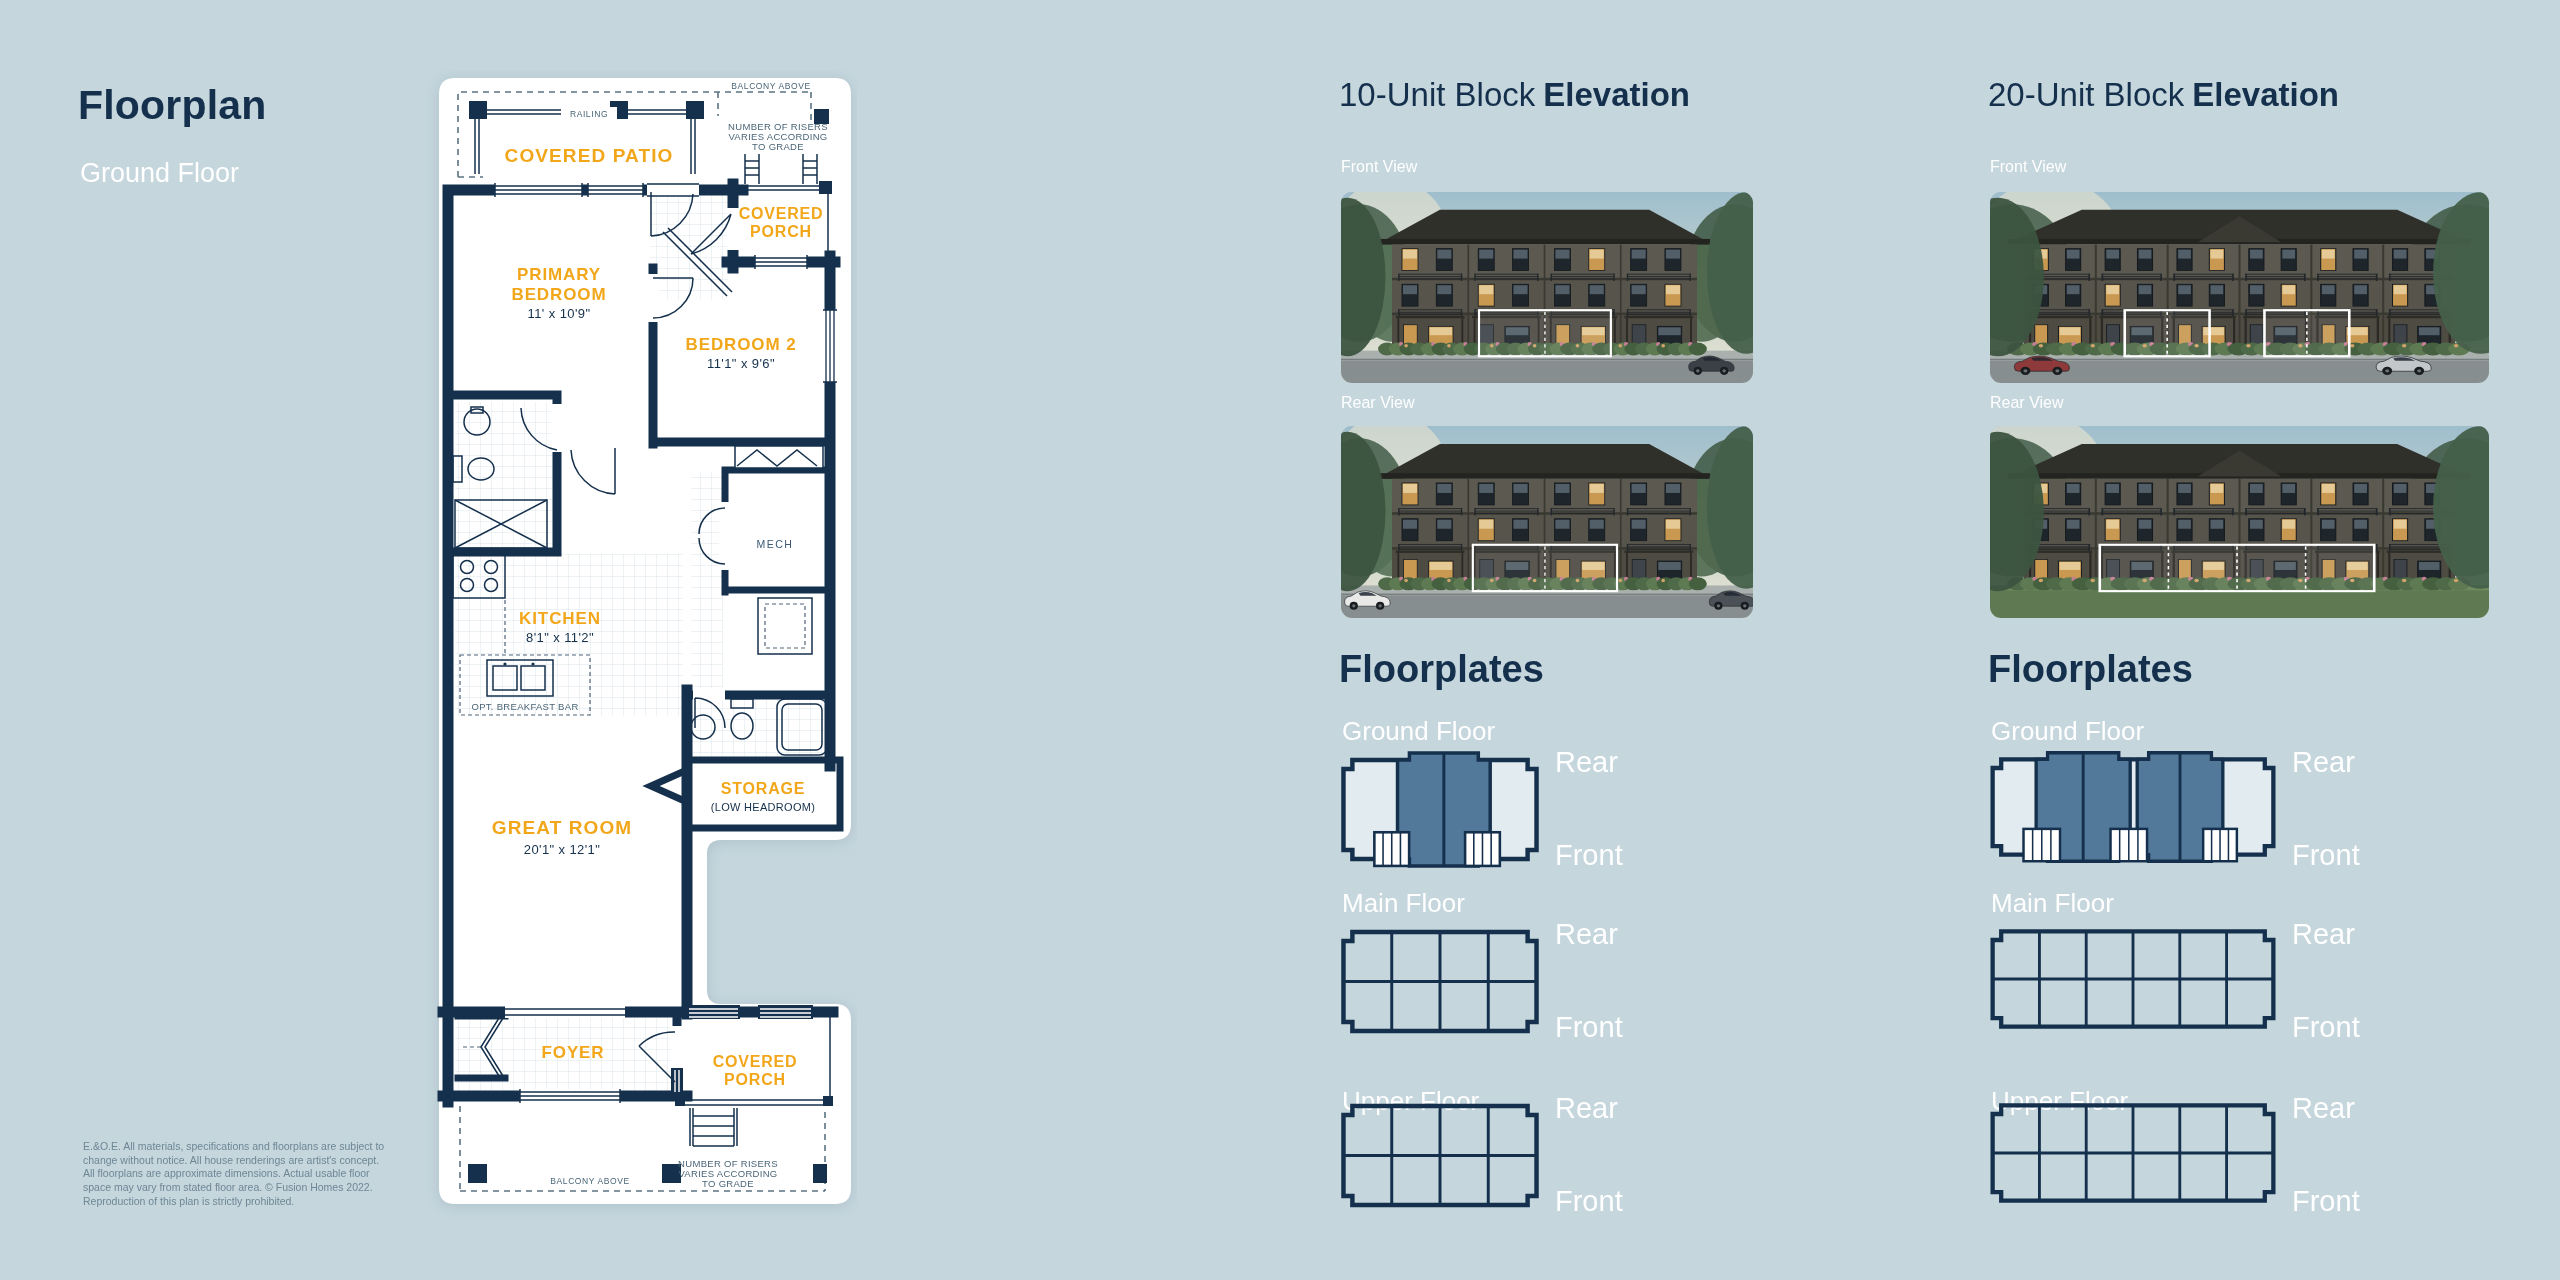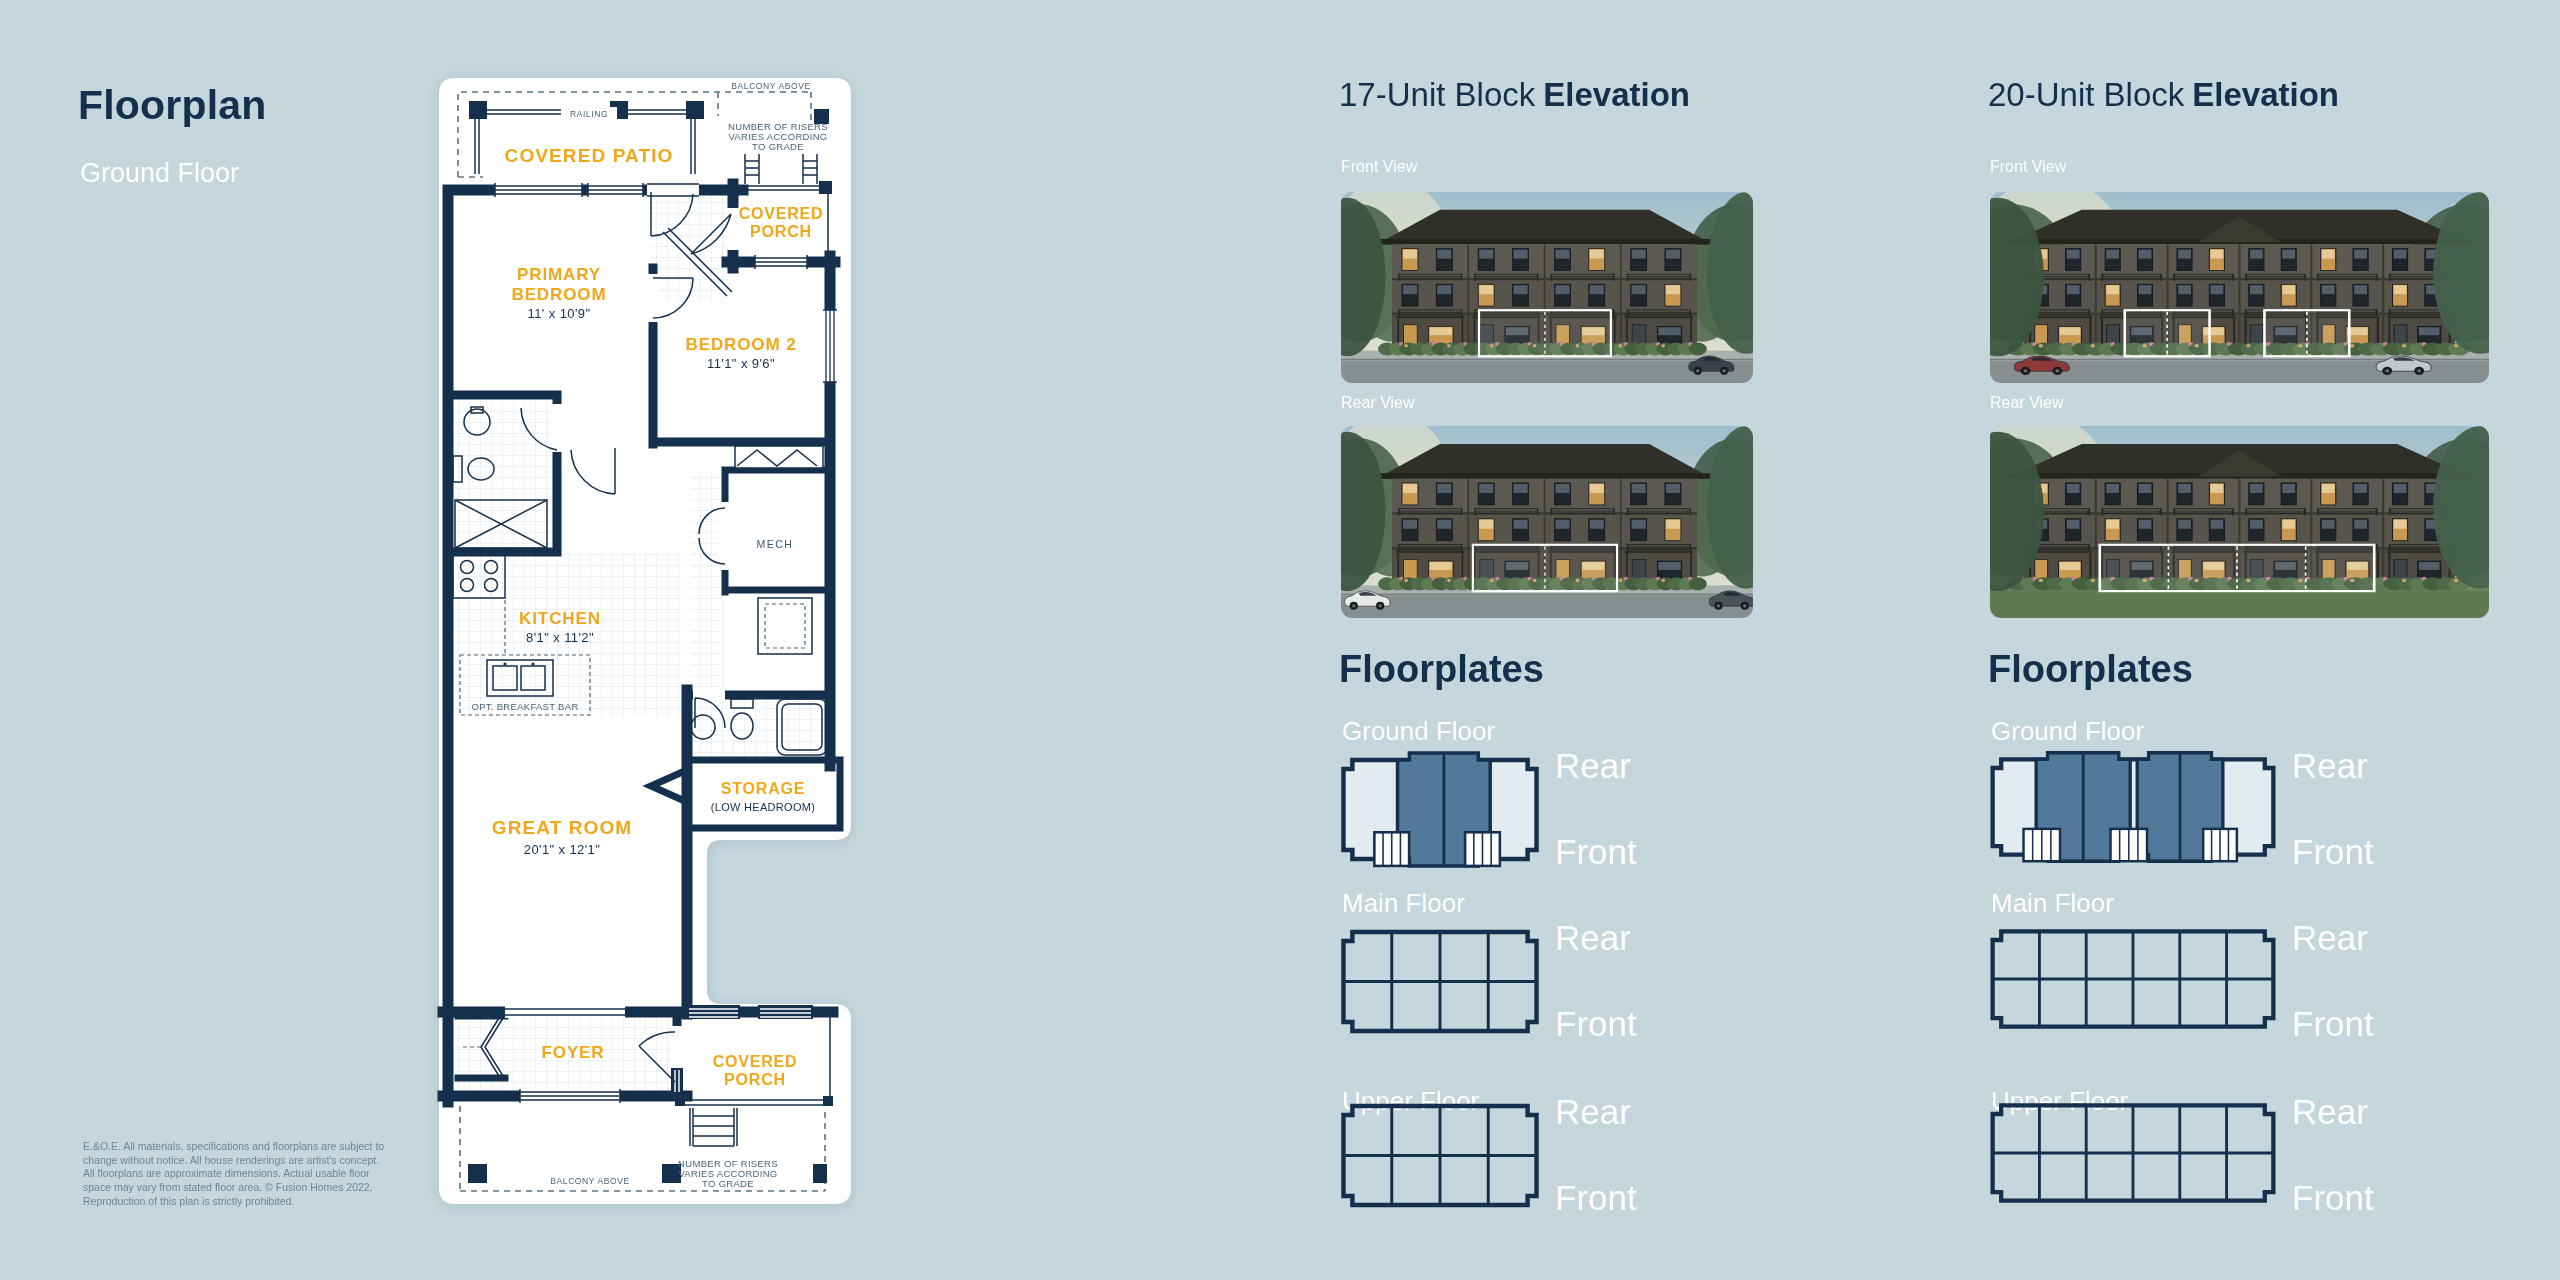--- a/index.html
+++ b/index.html
@@ -45,21 +45,21 @@
   .ev-rear{top:426px;height:192px;}
   .b12 .ev{width:412px;} .b18 .ev{width:499px;}
   .fp-title{position:absolute;left:0;top:648px;font-size:38px;font-weight:700;color:#15304C;}
   .floor-label{position:absolute;left:3px;font-size:26px;color:#FFFFFF;}
   .fl-g{top:716px}.fl-m{top:888px}.fl-u{top:1086px}
   .fp-svg{position:absolute;left:2px;}
   .fp-g{top:748px}.fp-m{top:920px}.fp-u{top:1094px}
   .b12 .fp-svg{width:198px;height:123px;}
   .b18 .fp-svg{width:286px;height:118px;}
   .b18 .fp-g,.b18 .fp-m,.b18 .fp-u{}
-  .side-labels{position:absolute;display:flex;flex-direction:column;justify-content:space-between;font-size:35px;color:#FFFFFF;}
+  .side-labels{position:absolute;display:flex;flex-direction:column;justify-content:space-between;font-size:29px;color:#FFFFFF;}
   .b12 .side-labels{left:216px;width:120px;}
   .b18 .side-labels{left:304px;width:120px;}
   .sl-g{top:746px;height:126px}.sl-m{top:918px;height:126px}.sl-u{top:1092px;height:126px}
 </style>
 </head>
 <body>
 
 <div class="stage">
 
   <div class="page-title">Floorplan</div>
@@ -265,21 +265,21 @@
     <rect class="nv" x="237" y="1094" width="19" height="19"></rect>
     <rect class="nv" x="388" y="1094" width="14" height="19"></rect>
     <text class="ty2" x="165" y="1114">BALCONY ABOVE</text>
     <text class="ty" x="303" y="1097">NUMBER OF RISERS</text>
     <text class="ty" x="303" y="1107">VARIES ACCORDING</text>
     <text class="ty" x="303" y="1117">TO GRADE</text>
   </svg>
 
   <div class="block b12">
     <div class="col-title">
-      <span>17-Unit Block</span><span class="bold">Elevation</span>
+      <span>10-Unit Block</span><span class="bold">Elevation</span>
     </div>
     <div class="view-label vl-front">Front View</div>
     <div class="ev ev-front">
         <svg viewBox="0 0 500 236" preserveAspectRatio="none">
           <defs>
             <linearGradient id="sky0" x1="0" y1="0" x2="0" y2="1">
               <stop offset="0" stop-color="#9FBECD"></stop>
               <stop offset="0.6" stop-color="#CBD6CE"></stop>
               <stop offset="1" stop-color="#E9E4D2"></stop>
             </linearGradient>

